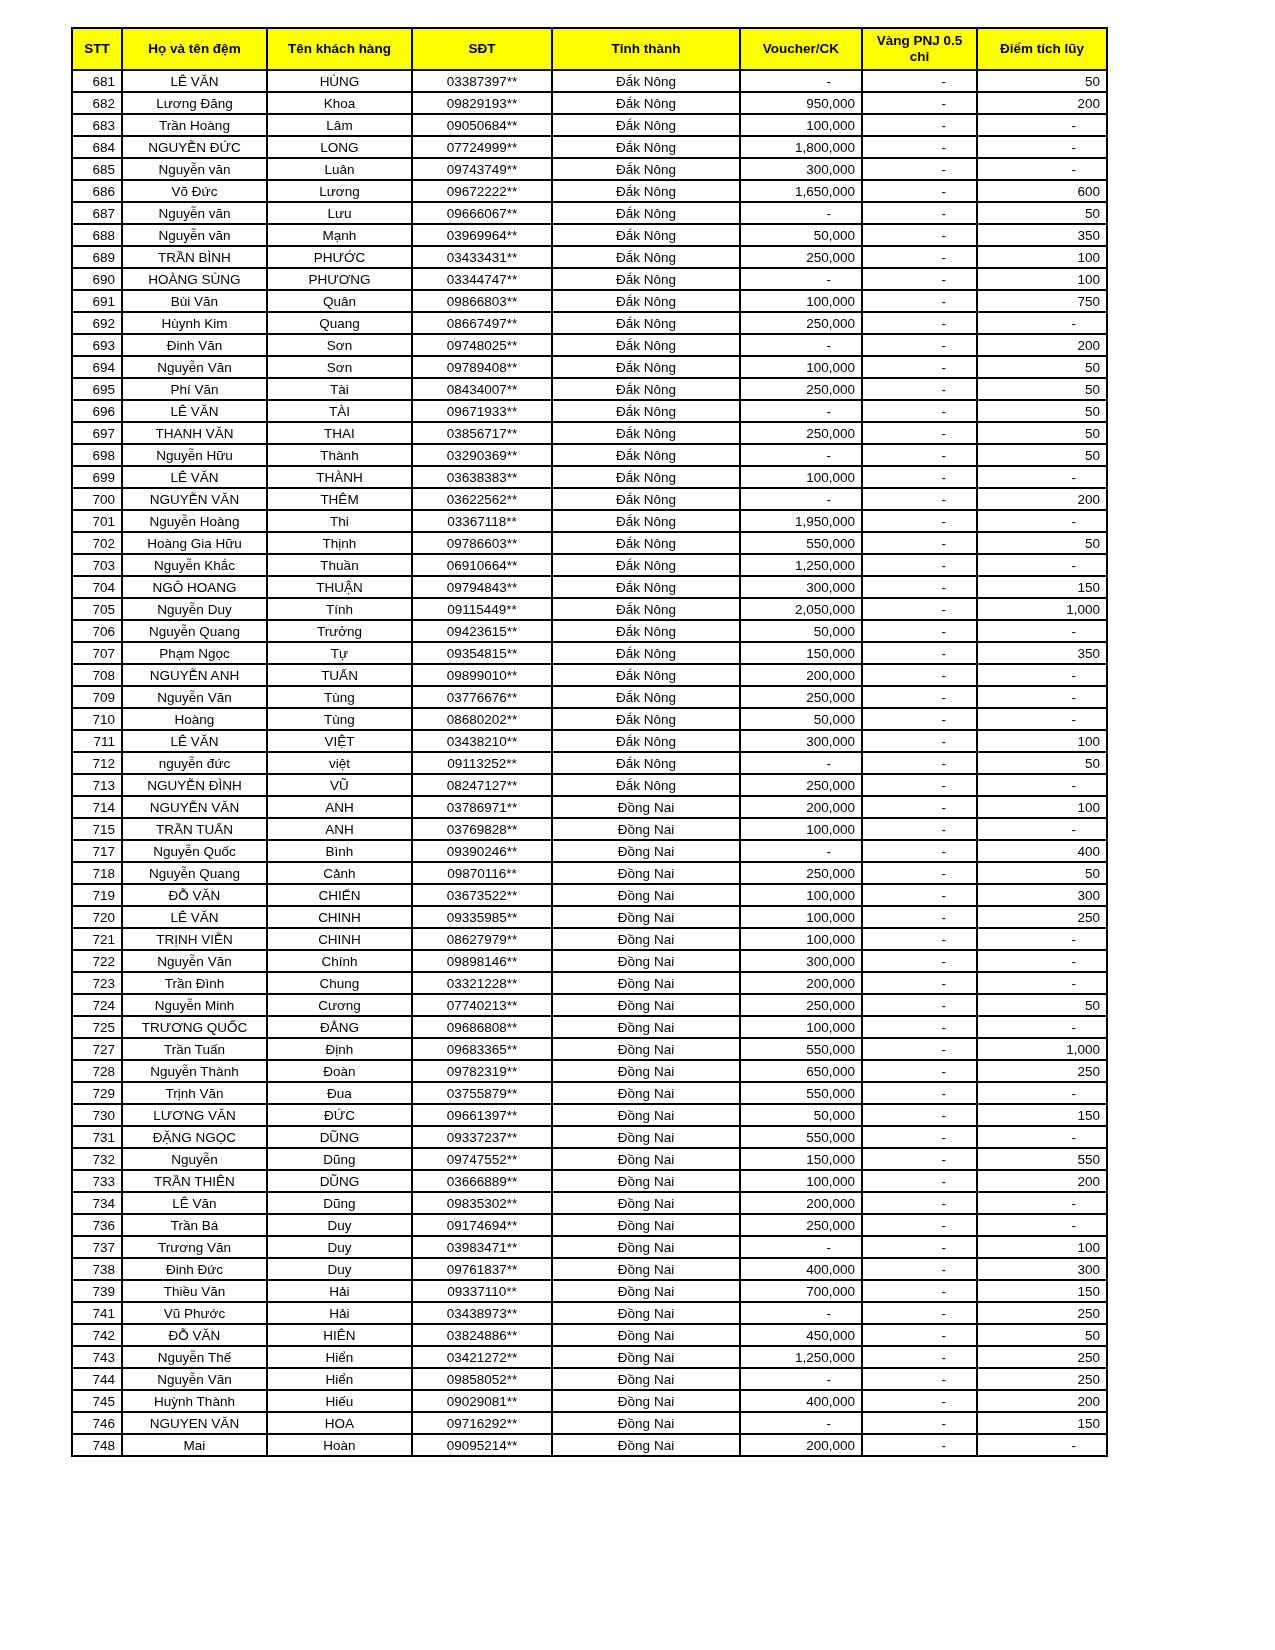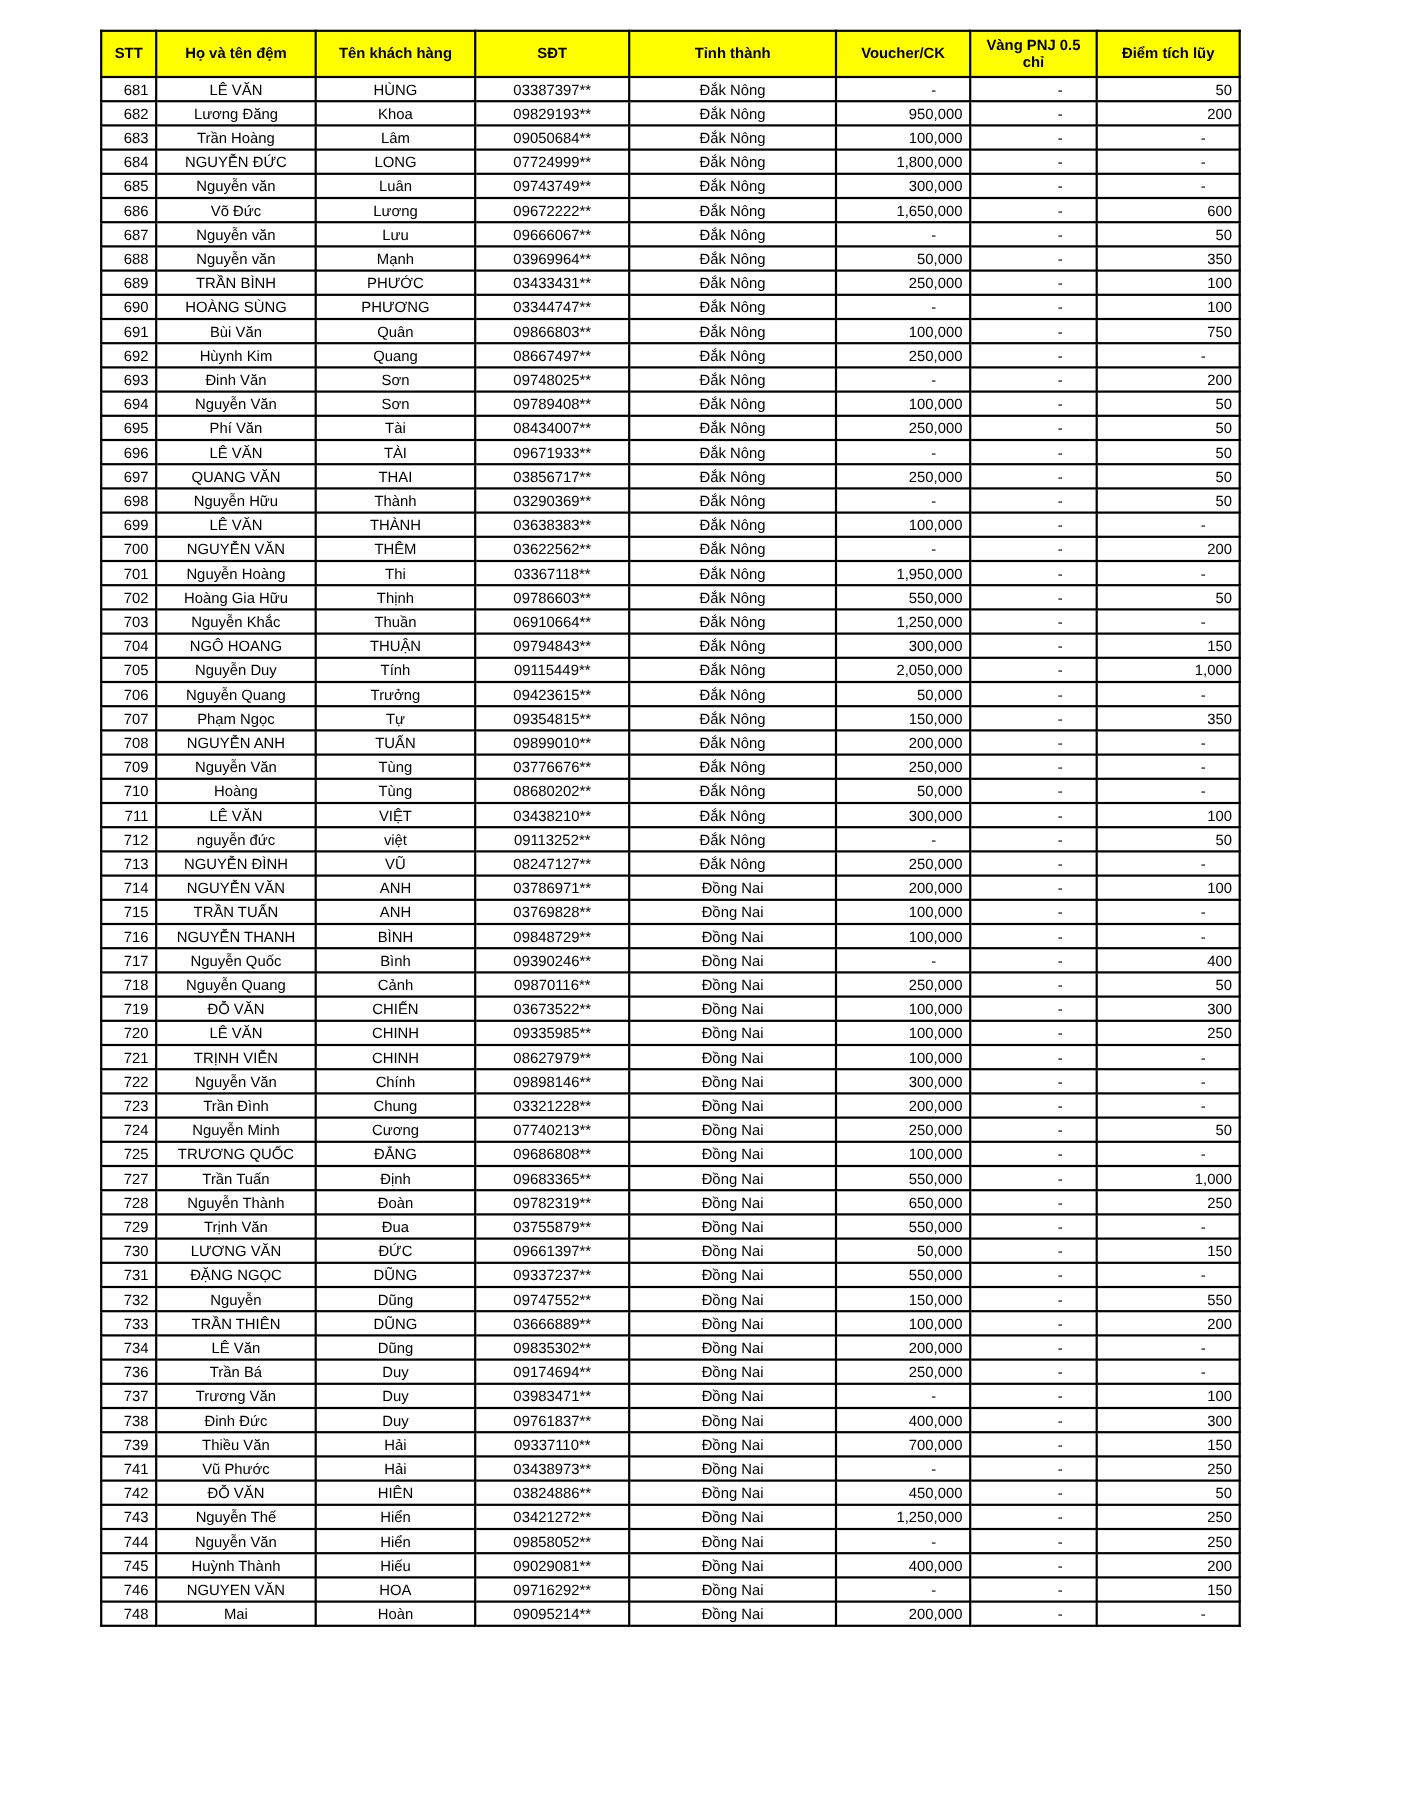--- a/index.html
+++ b/index.html
@@ -6,21 +6,21 @@
     margin: 0;
     padding: 0;
     background: #ffffff;
     width: 1275px;
     height: 1650px;
     font-family: "Liberation Sans", sans-serif;
     color: #000000;
   }
   .sheet {
     position: absolute;
-    left: 91px;
+    left: 71px;
     top: 27px;
   }
   table.data-table {
     border-collapse: collapse;
     table-layout: fixed;
     border: 2px solid #000;
   }
   table.data-table th {
     background: #ffff00;
     border: 2px solid #000;
@@ -229,21 +229,21 @@
           <td class="c-mid">LÊ VĂN</td>
           <td class="c-mid">TÀI</td>
           <td class="c-mid">09671933**</td>
           <td class="c-mid">Đắk Nông</td>
           <td class="c-num dash">-</td>
           <td class="c-num dash">-</td>
           <td class="c-num">50</td>
         </tr>
         <tr>
           <td class="c-stt">697</td>
-          <td class="c-mid">QUANG VĂN</td>
+          <td class="c-mid">THANH VĂN</td>
           <td class="c-mid">THAI</td>
           <td class="c-mid">03856717**</td>
           <td class="c-mid">Đắk Nông</td>
           <td class="c-num">250,000</td>
           <td class="c-num dash">-</td>
           <td class="c-num">50</td>
         </tr>
         <tr>
           <td class="c-stt">698</td>
           <td class="c-mid">Nguyễn Hữu</td>
@@ -412,30 +412,20 @@
           <td class="c-mid">Đồng Nai</td>
           <td class="c-num">200,000</td>
           <td class="c-num dash">-</td>
           <td class="c-num">100</td>
         </tr>
         <tr>
           <td class="c-stt">715</td>
           <td class="c-mid">TRẦN TUẤN</td>
           <td class="c-mid">ANH</td>
           <td class="c-mid">03769828**</td>
-          <td class="c-mid">Đồng Nai</td>
-          <td class="c-num">100,000</td>
-          <td class="c-num dash">-</td>
-          <td class="c-num dash">-</td>
-        </tr>
-        <tr>
-          <td class="c-stt">716</td>
-          <td class="c-mid">NGUYỄN THANH</td>
-          <td class="c-mid">BÌNH</td>
-          <td class="c-mid">09848729**</td>
           <td class="c-mid">Đồng Nai</td>
           <td class="c-num">100,000</td>
           <td class="c-num dash">-</td>
           <td class="c-num dash">-</td>
         </tr>
         <tr>
           <td class="c-stt">717</td>
           <td class="c-mid">Nguyễn Quốc</td>
           <td class="c-mid">Bình</td>
           <td class="c-mid">09390246**</td>

